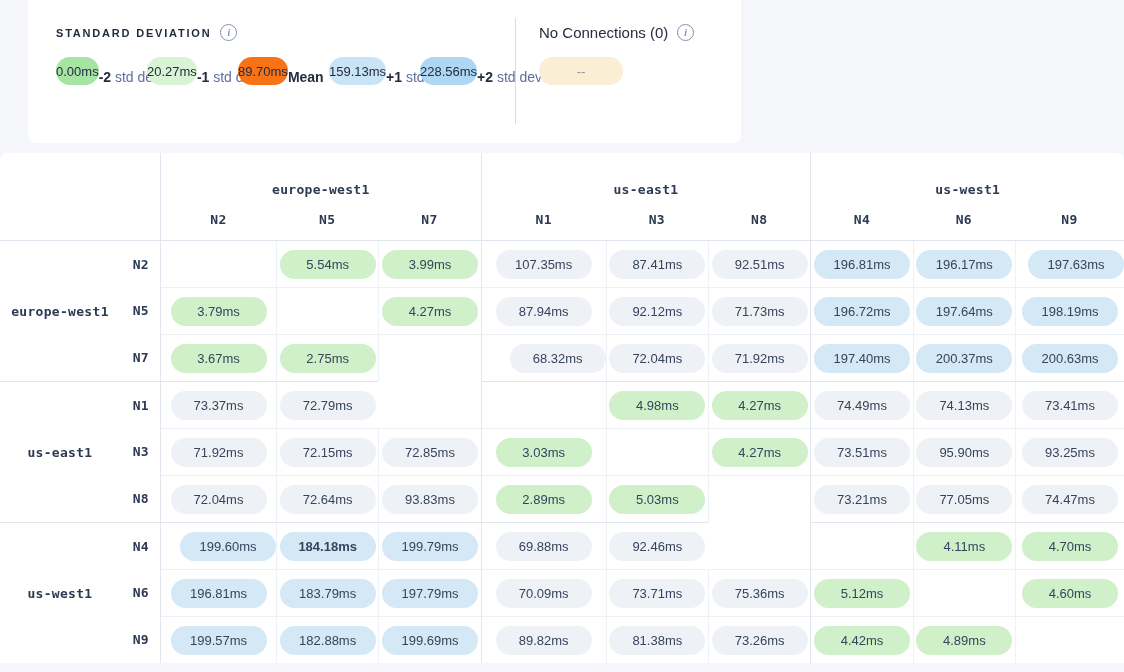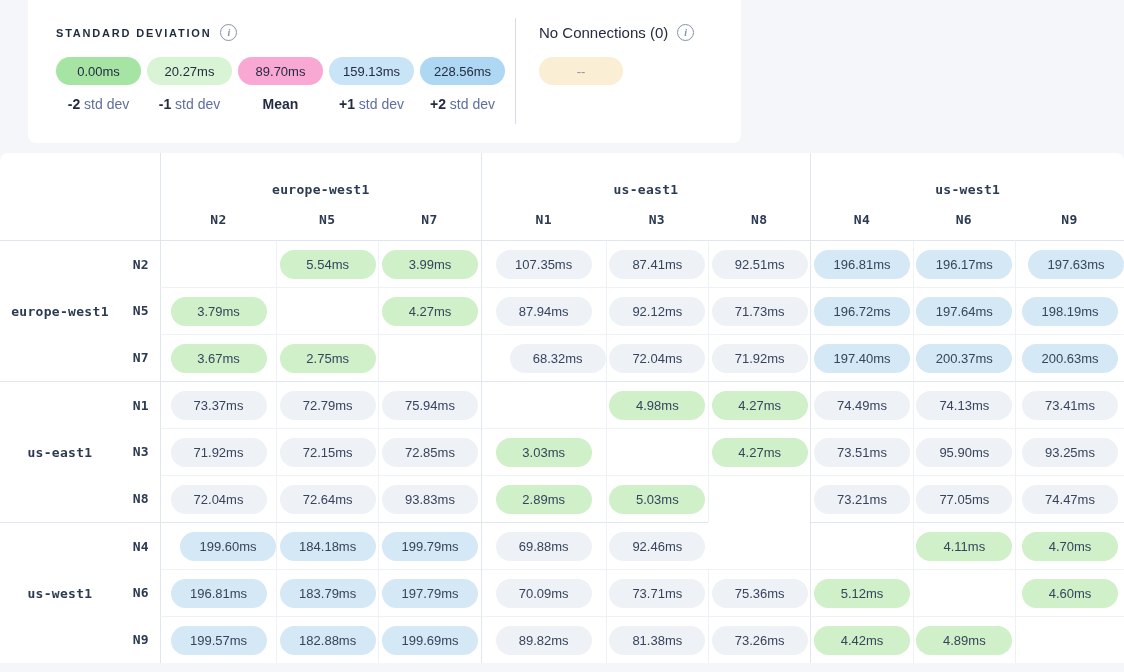--- a/index.html
+++ b/index.html
@@ -34,31 +34,31 @@
   .legend-title{
     font-size:11px;font-weight:700;letter-spacing:1.8px;color:var(--title-dark);
   }
   .info-icon{
     width:17px;height:17px;border:1.5px solid var(--icon-blue);border-radius:50%;
     display:inline-flex;align-items:center;justify-content:center;
     font-size:10px;color:var(--icon-blue);font-weight:600;cursor:pointer;
     font-family:"Liberation Serif", serif;font-style:italic;
   }
   .legend-items{display:flex;gap:6px;}
-  .legend-item{display:flex;flex-direction:column;align-items:center;width:85px;}
+  .legend-item{display:flex;align-items:center;width:85px;}
   .lpill{
     width:85px;height:28px;border-radius:15px;
     display:flex;align-items:center;justify-content:center;
     font-size:13px;color:#242c3f;
   }
   .legend-label{margin-top:11px;font-size:14px;color:var(--stddev-blue);white-space:nowrap;}
   .legend-label b{color:#242c3f;font-weight:700;}
   .tone-green-2{background:#a5e4a2;}
   .tone-green-1{background:#d9f4d5;}
-  .tone-mean{background:#f9a8d4;}
+  .tone-mean{background:#f97316;}
   .tone-blue-1{background:#c9e4f7;}
   .tone-blue-2{background:#aed7f4;}
   .card-divider{width:1px;background:#d8dce4;height:106px;margin-top:18px;}
   .noconn-section{padding:24px 0 0 23px;}
   .noconn-header{display:flex;align-items:center;gap:9px;margin-bottom:16px;}
   .noconn-title{font-size:15px;color:#242c3f;}
   .beige-pill{
     width:84px;height:28px;border-radius:15px;background:#faeed4;
     display:flex;align-items:center;justify-content:center;
     font-size:13px;color:#8d949e;
@@ -230,23 +230,20 @@
       <div class="pill t-high">200.63ms</div>
     </div>
     <div class="cell mono bt-dark" style="grid-area: 6 / 1 / span 3;">us-east1</div>
     <div class="cell mono node-row bt-dark" style="grid-area: 6 / 2;">N1</div>
     <div class="cell data bl-dark bt-dark" style="grid-area: 6 / 3;">
       <div class="pill t-mid">73.37ms</div>
     </div>
     <div class="cell data bl-light bt-dark" style="grid-area: 6 / 4;">
       <div class="pill t-mid">72.79ms</div>
     </div>
-    <div class="cell data bl-light bt-dark" style="grid-area: 6 / 5;">
-      <div class="pill t-mid">75.94ms</div>
-    </div>
     <div class="cell data bl-dark bt-dark" style="grid-area: 6 / 6;"></div>
     <div class="cell data bl-light bt-dark" style="grid-area: 6 / 7;">
       <div class="pill t-low">4.98ms</div>
     </div>
     <div class="cell data bl-light bt-dark" style="grid-area: 6 / 8;">
       <div class="pill t-low">4.27ms</div>
     </div>
     <div class="cell data bl-dark bt-dark" style="grid-area: 6 / 9;">
       <div class="pill t-mid">74.49ms</div>
     </div>
@@ -306,21 +303,21 @@
       <div class="pill t-mid">77.05ms</div>
     </div>
     <div class="cell data bl-light bt-light" style="grid-area: 8 / 11;">
       <div class="pill t-mid">74.47ms</div>
     </div>
     <div class="cell mono bt-dark" style="grid-area: 9 / 1 / span 3;">us-west1</div>
     <div class="cell mono node-row bt-dark" style="grid-area: 9 / 2;">N4</div>
     <div class="cell data bl-dark bt-dark" style="grid-area: 9 / 3; padding-left: 19px;">
       <div class="pill t-high">199.60ms</div>
     </div>
-    <div class="cell data bl-light bt-dark" style="grid-area: 9 / 4;">
+    <div class="cell data bl-light bt-dark" style="grid-area: 9 / 4; font-weight: bold;">
       <div class="pill t-high">184.18ms</div>
     </div>
     <div class="cell data bl-light bt-dark" style="grid-area: 9 / 5;">
       <div class="pill t-high">199.79ms</div>
     </div>
     <div class="cell data bl-dark bt-dark" style="grid-area: 9 / 6;">
       <div class="pill t-mid">69.88ms</div>
     </div>
     <div class="cell data bl-light bt-dark" style="grid-area: 9 / 7;">
       <div class="pill t-mid">92.46ms</div>

